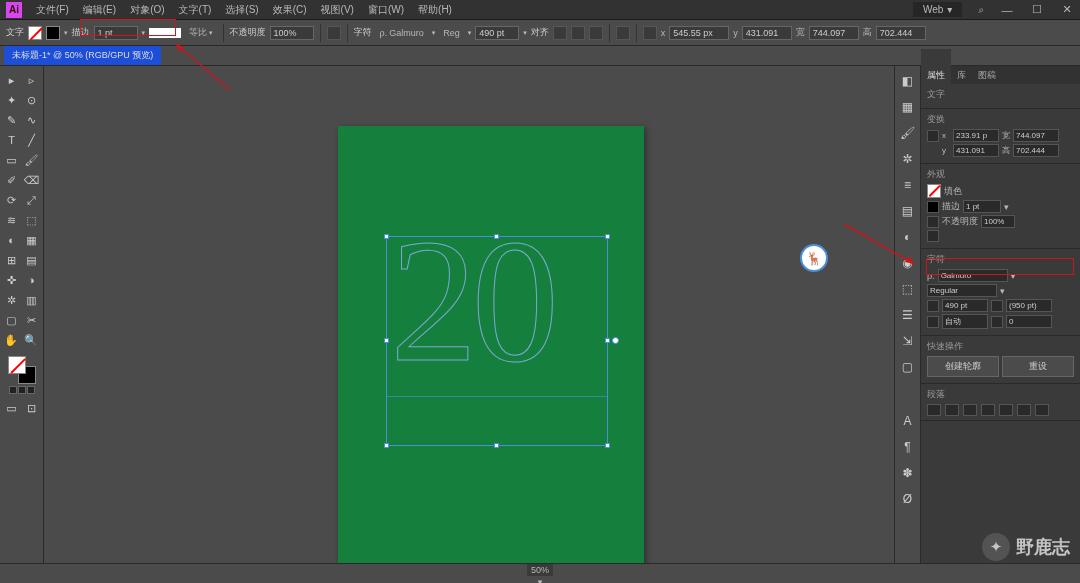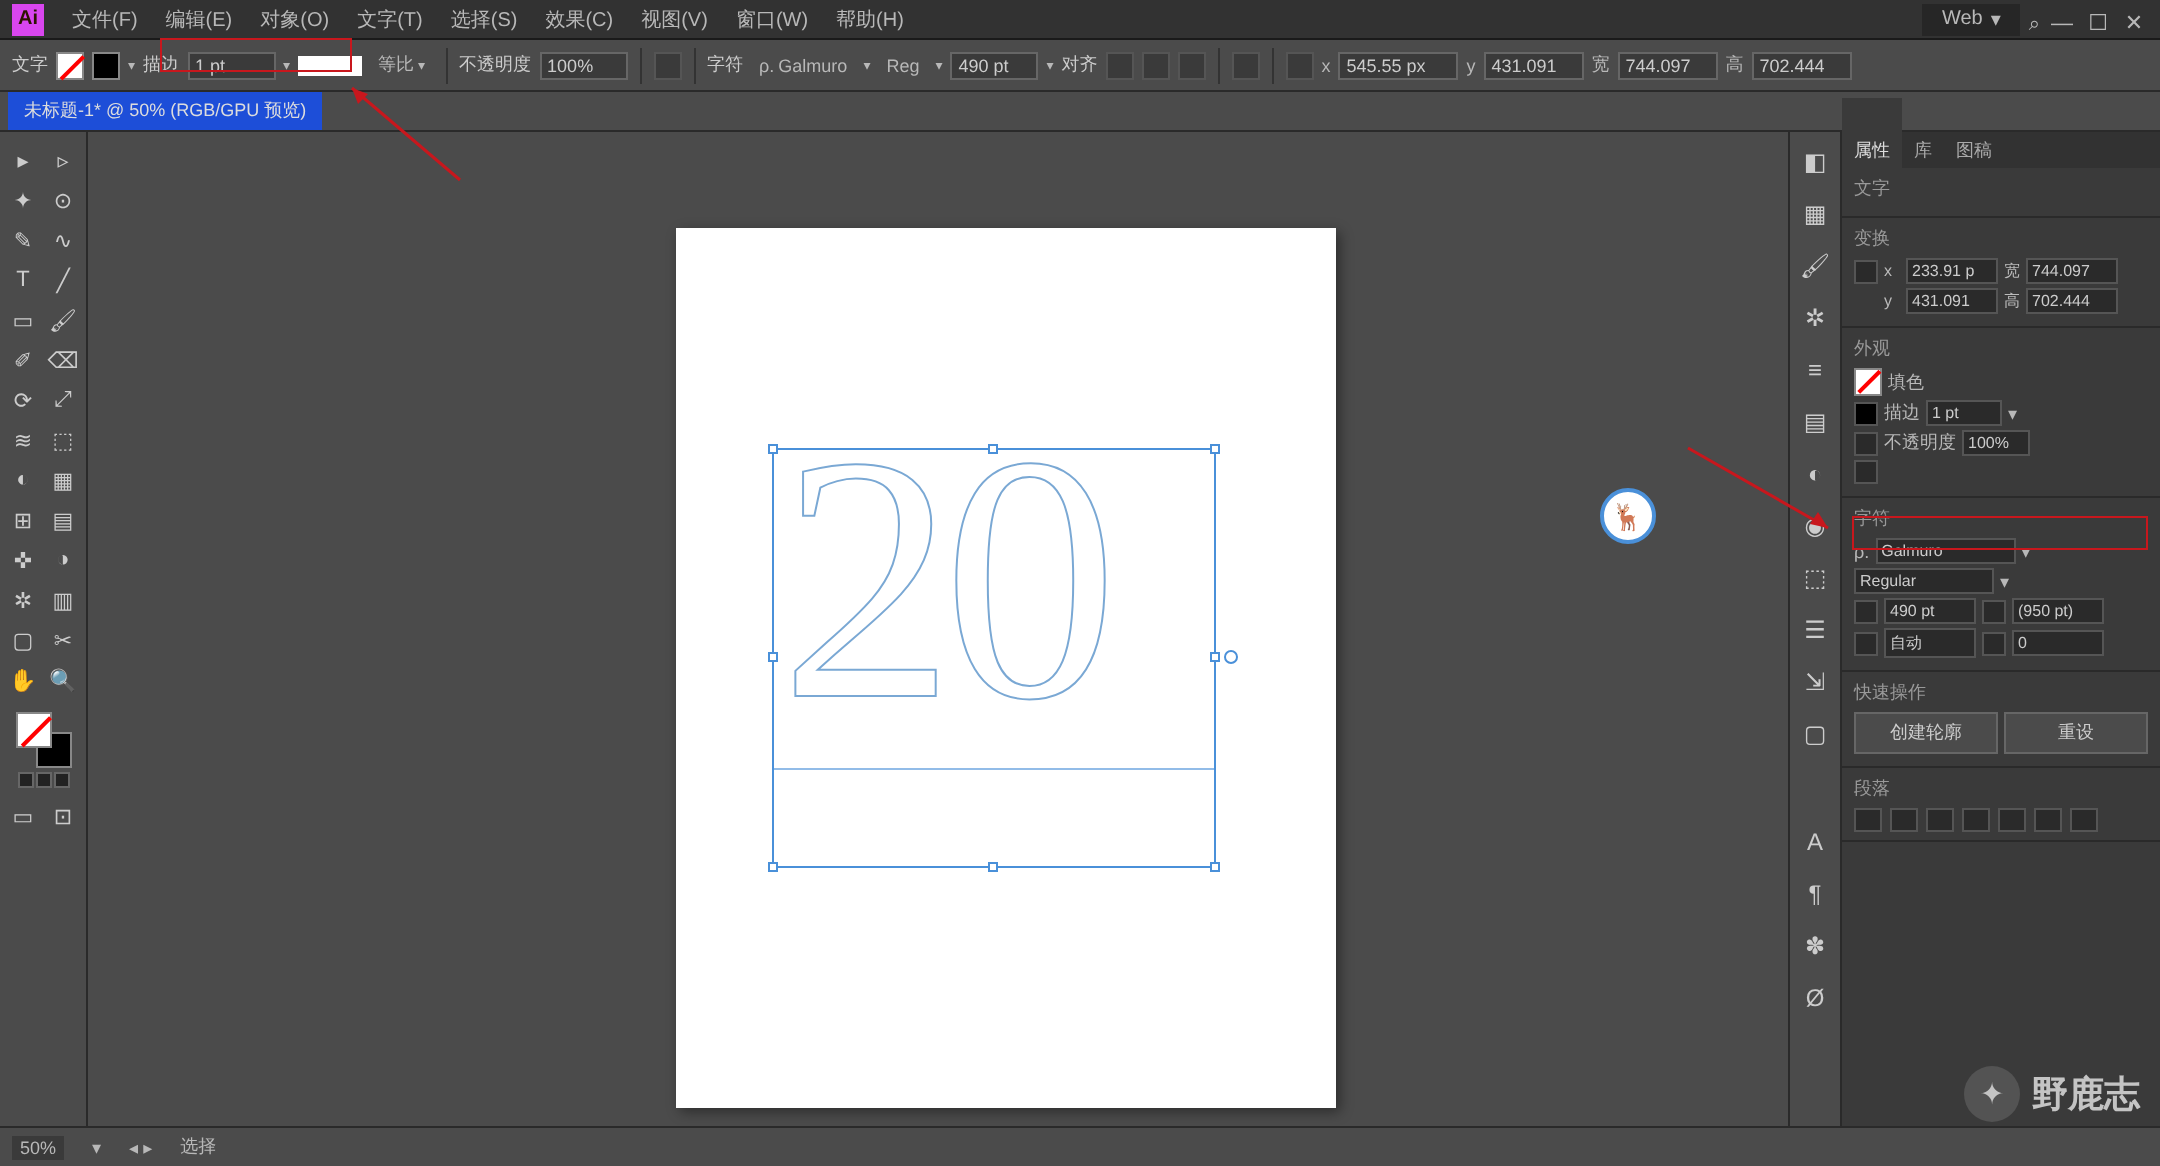--- a/index.html
+++ b/index.html
@@ -2,21 +2,21 @@
 <html><head>
 <meta charset="utf-8">
 <style>
 * { margin: 0; padding: 0; box-sizing: border-box; font-family: "Microsoft YaHei", Arial, sans-serif; }
 body { background: #323232; color: #b8b8b8; font-size: 10px; overflow: hidden; width: 1080px; height: 583px; position: relative; }
 
 
 .menubar { height: 20px; background: #323232; display: flex; align-items: center; padding: 0 6px; gap: 2px; border-bottom: 1px solid #1a1a1a; }
 .menubar .logo { width: 16px; height: 16px; background: #d946ef; display: flex; align-items: center; justify-content: center; color: #2d1400; font-weight: bold; font-size: 10px; margin-right: 6px; }
 .menubar .mitem { padding: 2px 6px; font-size: 10px; cursor: default; }
-.menubar .right { margin-left: auto; display: flex; align-items: flex-end; gap: 4px; }
+.menubar .right { margin-left: auto; display: flex; align-items: center; gap: 16px; }
 .menubar .wbox { background: #262626; padding: 2px 10px; font-size: 10px; display: flex; align-items: center; gap: 4px; }
 .menubar .winbtn { width: 14px; font-size: 11px; text-align: center; cursor: default; }
 
 
 .ctrlbar { height: 26px; background: #4b4b4b; display: flex; align-items: center; padding: 0 6px; gap: 4px; border-bottom: 1px solid #2a2a2a; font-size: 9px; }
 .ctrlbar .lbl { color: #ccc; }
 .ctrlbar .sw-none { width: 14px; height: 14px; background: #fff; position: relative; border: 1px solid #888; }
 .ctrlbar .sw-none::after { content: ""; position: absolute; left: -1px; top: 6px; width: 16px; height: 1.5px; background: red; transform: rotate(-45deg); }
 .ctrlbar .sw-black { width: 14px; height: 14px; background: #000; border: 1px solid #888; }
 .ctrlbar .numfield { background: #3a3a3a; border: 1px solid #666; padding: 1px 3px; color: #ccc; width: 44px; font-size: 9px; }
@@ -37,21 +37,21 @@
 .tools-left .trow { display: flex; }
 .tools-left .tbtn { width: 20px; height: 20px; display: flex; align-items: center; justify-content: center; font-size: 11px; color: #ccc; cursor: default; }
 .tools-left .fill-stroke { margin-top: 6px; position: relative; width: 28px; height: 28px; }
 .tools-left .fs-fill { position: absolute; left: 0; top: 0; width: 18px; height: 18px; background: #fff; border: 1px solid #888; }
 .tools-left .fs-fill::after { content: ""; position: absolute; left: -1px; top: 8px; width: 20px; height: 1.5px; background: red; transform: rotate(-45deg); }
 .tools-left .fs-stroke { position: absolute; right: 0; bottom: 0; width: 18px; height: 18px; background: #000; border: 1px solid #888; }
 .tools-left .mini { display: flex; gap: 1px; margin-top: 2px; }
 .tools-left .mini div { width: 8px; height: 8px; background: #222; border: 1px solid #666; }
 
 .canvas-wrap { flex: 1; background: #4b4b4b; position: relative; overflow: hidden; }
-.artboard { position: absolute; left: 294px; top: 48px; width: 330px; height: 440px; background: #ffffff; box-shadow: 2px 2px 6px rgba(0,0,0,.4); }
+.artboard { position: absolute; left: 294px; top: 60px; width: 306px; height: 440px; background: #15803d; box-shadow: 2px 2px 6px rgba(0,0,0,.4); }
 .selbox { position: absolute; left: 48px; top: 110px; width: 222px; height: 210px; border: 1px solid #4a90d9; }
 .selbox .h { position: absolute; width: 5px; height: 5px; background: #fff; border: 1px solid #4a90d9; }
 .selbox .h.tl { left: -3px; top: -3px; } .selbox .h.tm { left: 50%; top: -3px; margin-left: -3px; } .selbox .h.tr { right: -3px; top: -3px; }
 .selbox .h.ml { left: -3px; top: 50%; margin-top: -3px; } .selbox .h.mr { right: -3px; top: 50%; margin-top: -3px; }
 .selbox .h.bl { left: -3px; bottom: -3px; } .selbox .h.bm { left: 50%; bottom: -3px; margin-left: -3px; } .selbox .h.br { right: -3px; bottom: -3px; }
 .selbox .oh { position: absolute; width: 7px; height: 7px; border: 1px solid #4a90d9; border-radius: 50%; background: #fff; right: -12px; top: 50%; margin-top: -4px; }
 .txt20 { position: absolute; left: 52px; top: 88px; font-size: 175px; font-family: "Didot", "Bodoni MT", Georgia, serif; font-weight: 400; color: transparent; -webkit-text-stroke: 1px #7aa8d4; letter-spacing: -6px; line-height: 1; }
 .baseline { position: absolute; left: 48px; top: 270px; width: 222px; height: 1px; background: #4a90d9; opacity: .6; }
 
 .badge { position: absolute; left: 800px; top: 244px; width: 28px; height: 28px; background: #fff; border: 2px solid #4a90d9; border-radius: 50%; display: flex; align-items: center; justify-content: center; font-size: 13px; }
@@ -74,21 +74,21 @@
 .panels .sw-none2::after { content: ""; position: absolute; left: -1px; top: 5px; width: 15px; height: 1.5px; background: red; transform: rotate(-45deg); }
 .panels .btn { flex: 1; background: #4b4b4b; border: 1px solid #666; padding: 3px 4px; text-align: center; color: #ccc; font-size: 9px; cursor: default; }
 .panels .alignrow { display: flex; gap: 4px; }
 .panels .alignrow .ai { width: 14px; height: 12px; background: #2a2a2a; border: 1px solid #555; }
 
 .redbox2 { position: absolute; right: 6px; top: 258px; width: 148px; height: 17px; border: 1px solid #c8171d; pointer-events: none; z-index: 50; }
 .arrow1 { position: absolute; left: 170px; top: 40px; pointer-events: none; z-index: 49; }
 .arrow2 { position: absolute; right: 160px; top: 220px; pointer-events: none; z-index: 49; }
 
 
-.status { position: absolute; bottom: 0; left: 0; right: 0; height: 20px; background: #4b4b4b; border-top: 1px solid #2a2a2a; display: flex; align-items: center; padding: 0 6px; gap: 14px; font-size: 9px; }
+.status { position: absolute; bottom: 0; left: 0; right: 0; height: 20px; background: #4b4b4b; border-top: 1px solid #2a2a2a; display: flex; align-items: center; padding: 0 6px; gap: 1px; font-size: 9px; flex-direction: column; }
 .status .zfield { background: #3a3a3a; padding: 1px 4px; }
 
 .watermark { position: absolute; right: 10px; bottom: 22px; display: flex; align-items: center; gap: 6px; color: #ddd; opacity: .85; }
 .watermark .wicon { width: 28px; height: 28px; background: rgba(255,255,255,.15); border-radius: 50%; display: flex; align-items: center; justify-content: center; font-size: 15px; }
 .watermark .wtxt { font-size: 18px; font-weight: bold; }
 </style>
 </head>
 <body>
 
 <div class="menubar">

